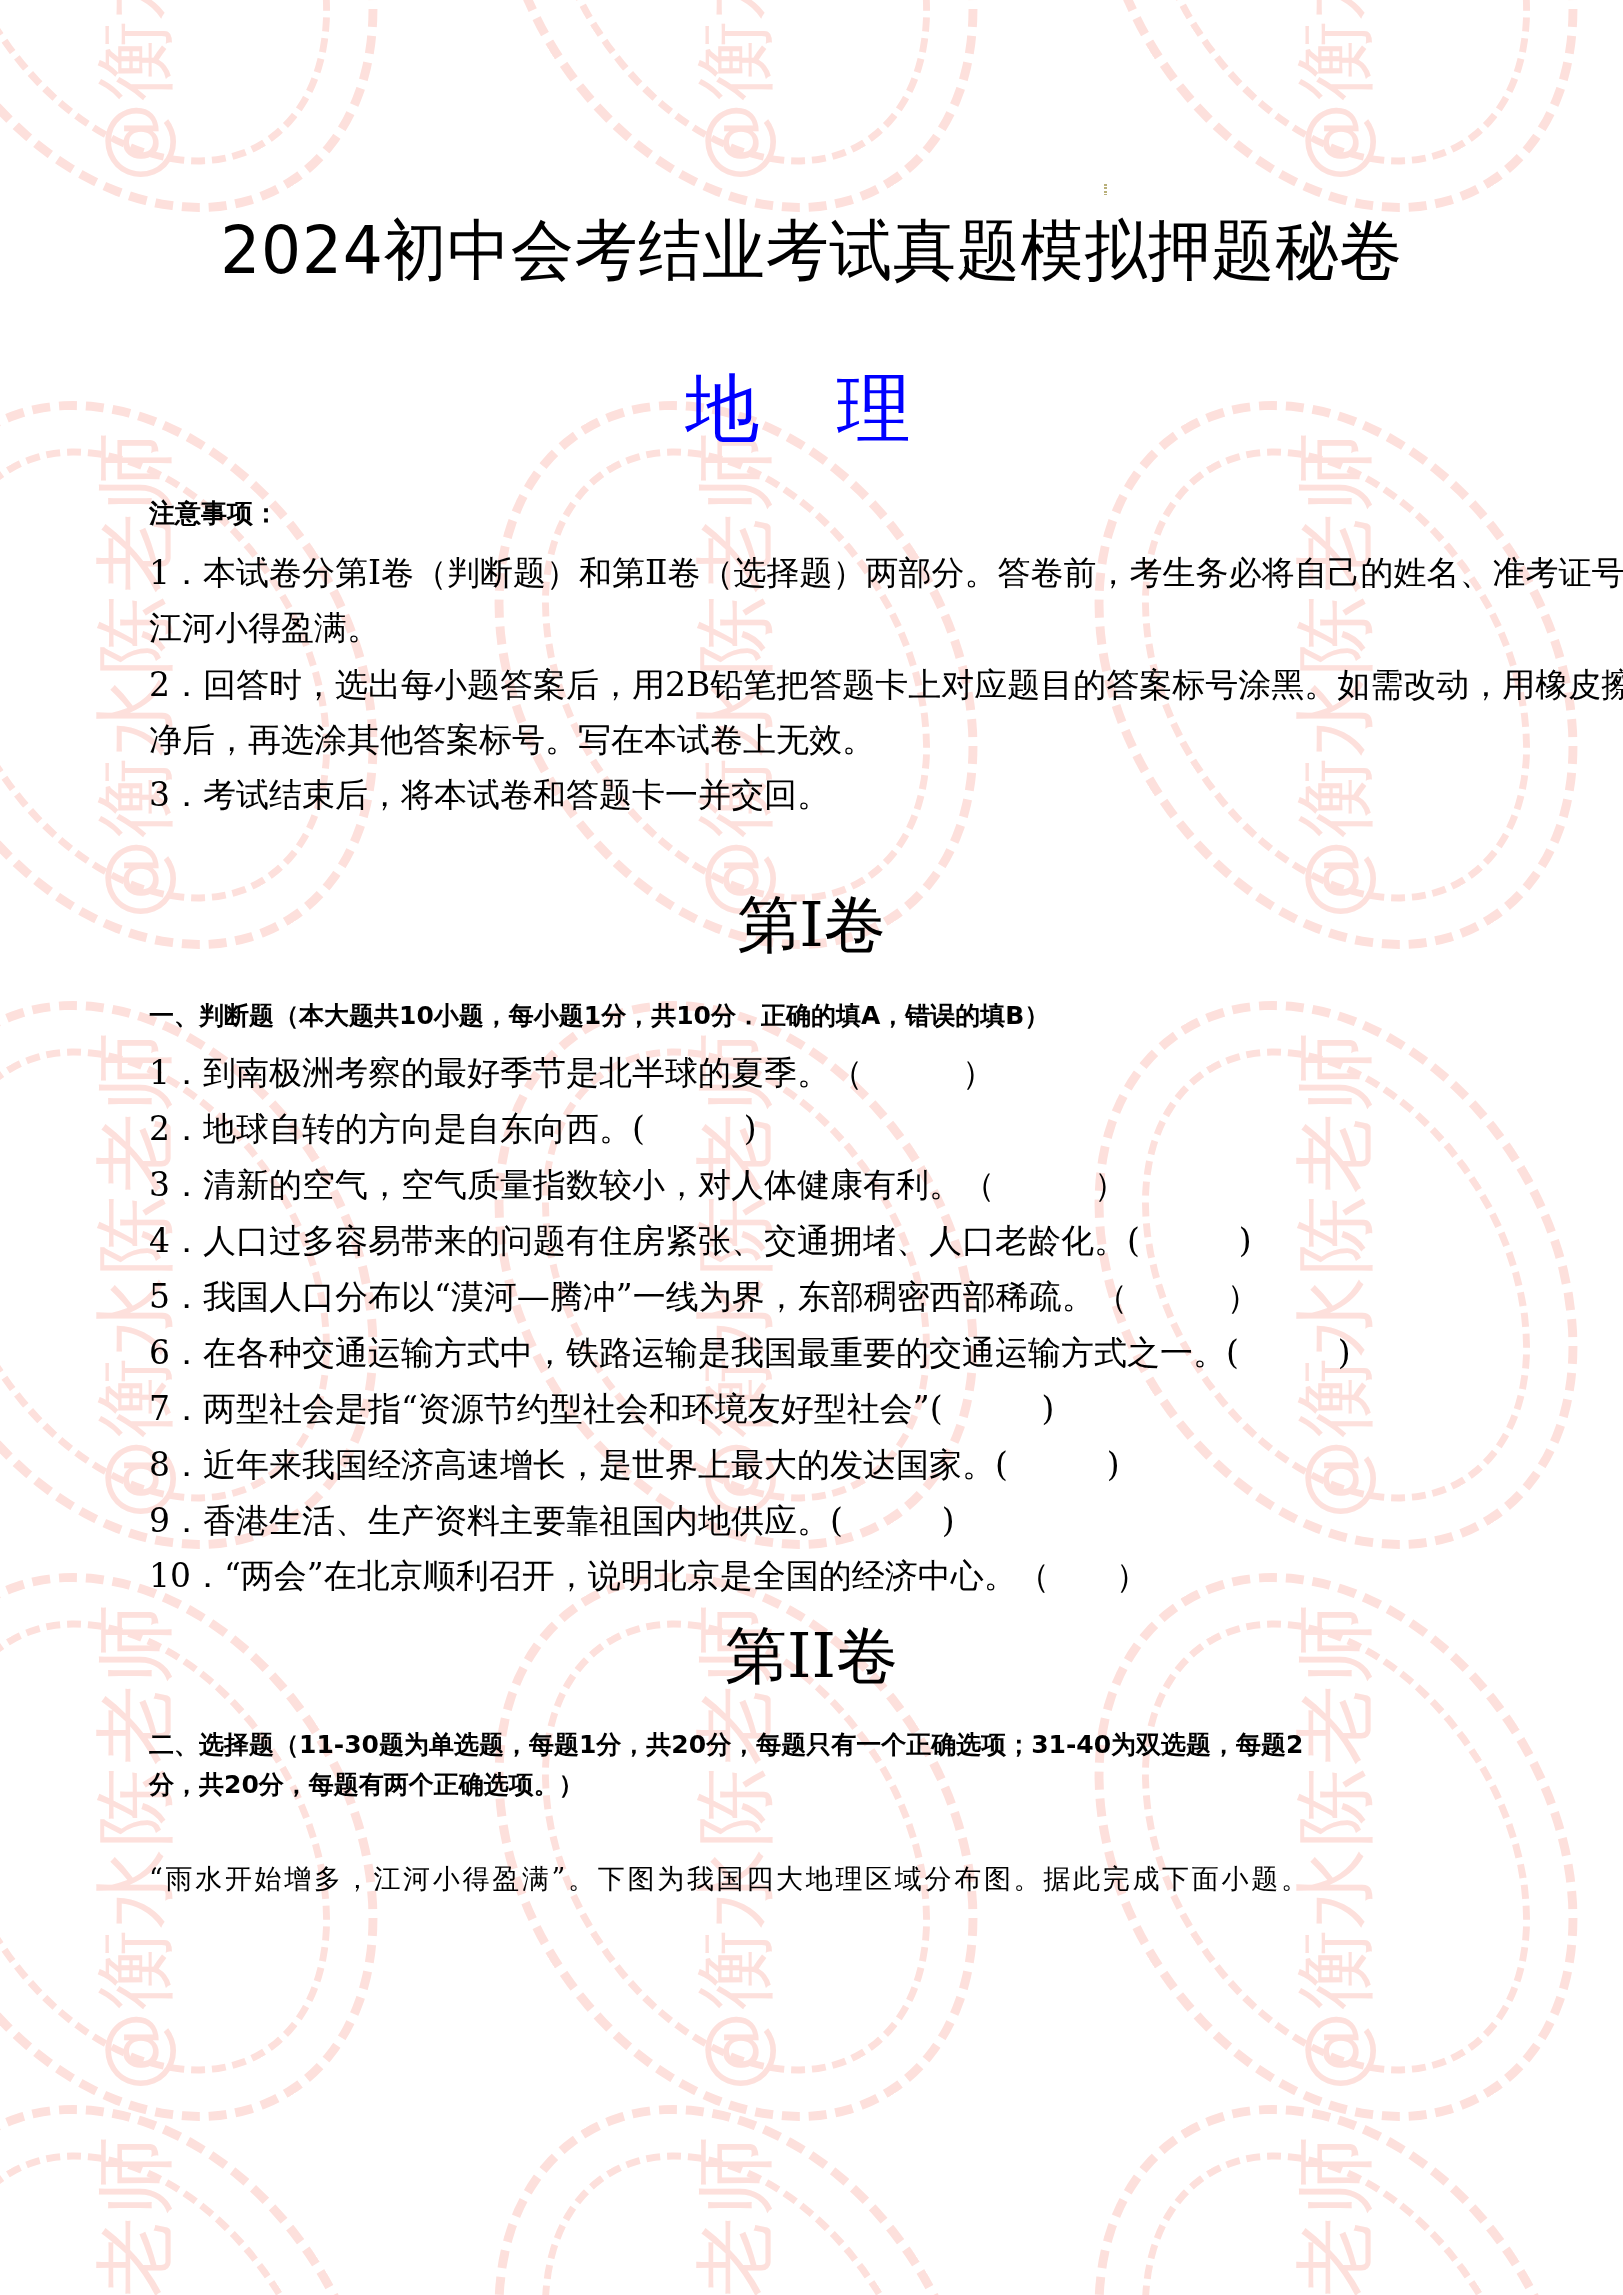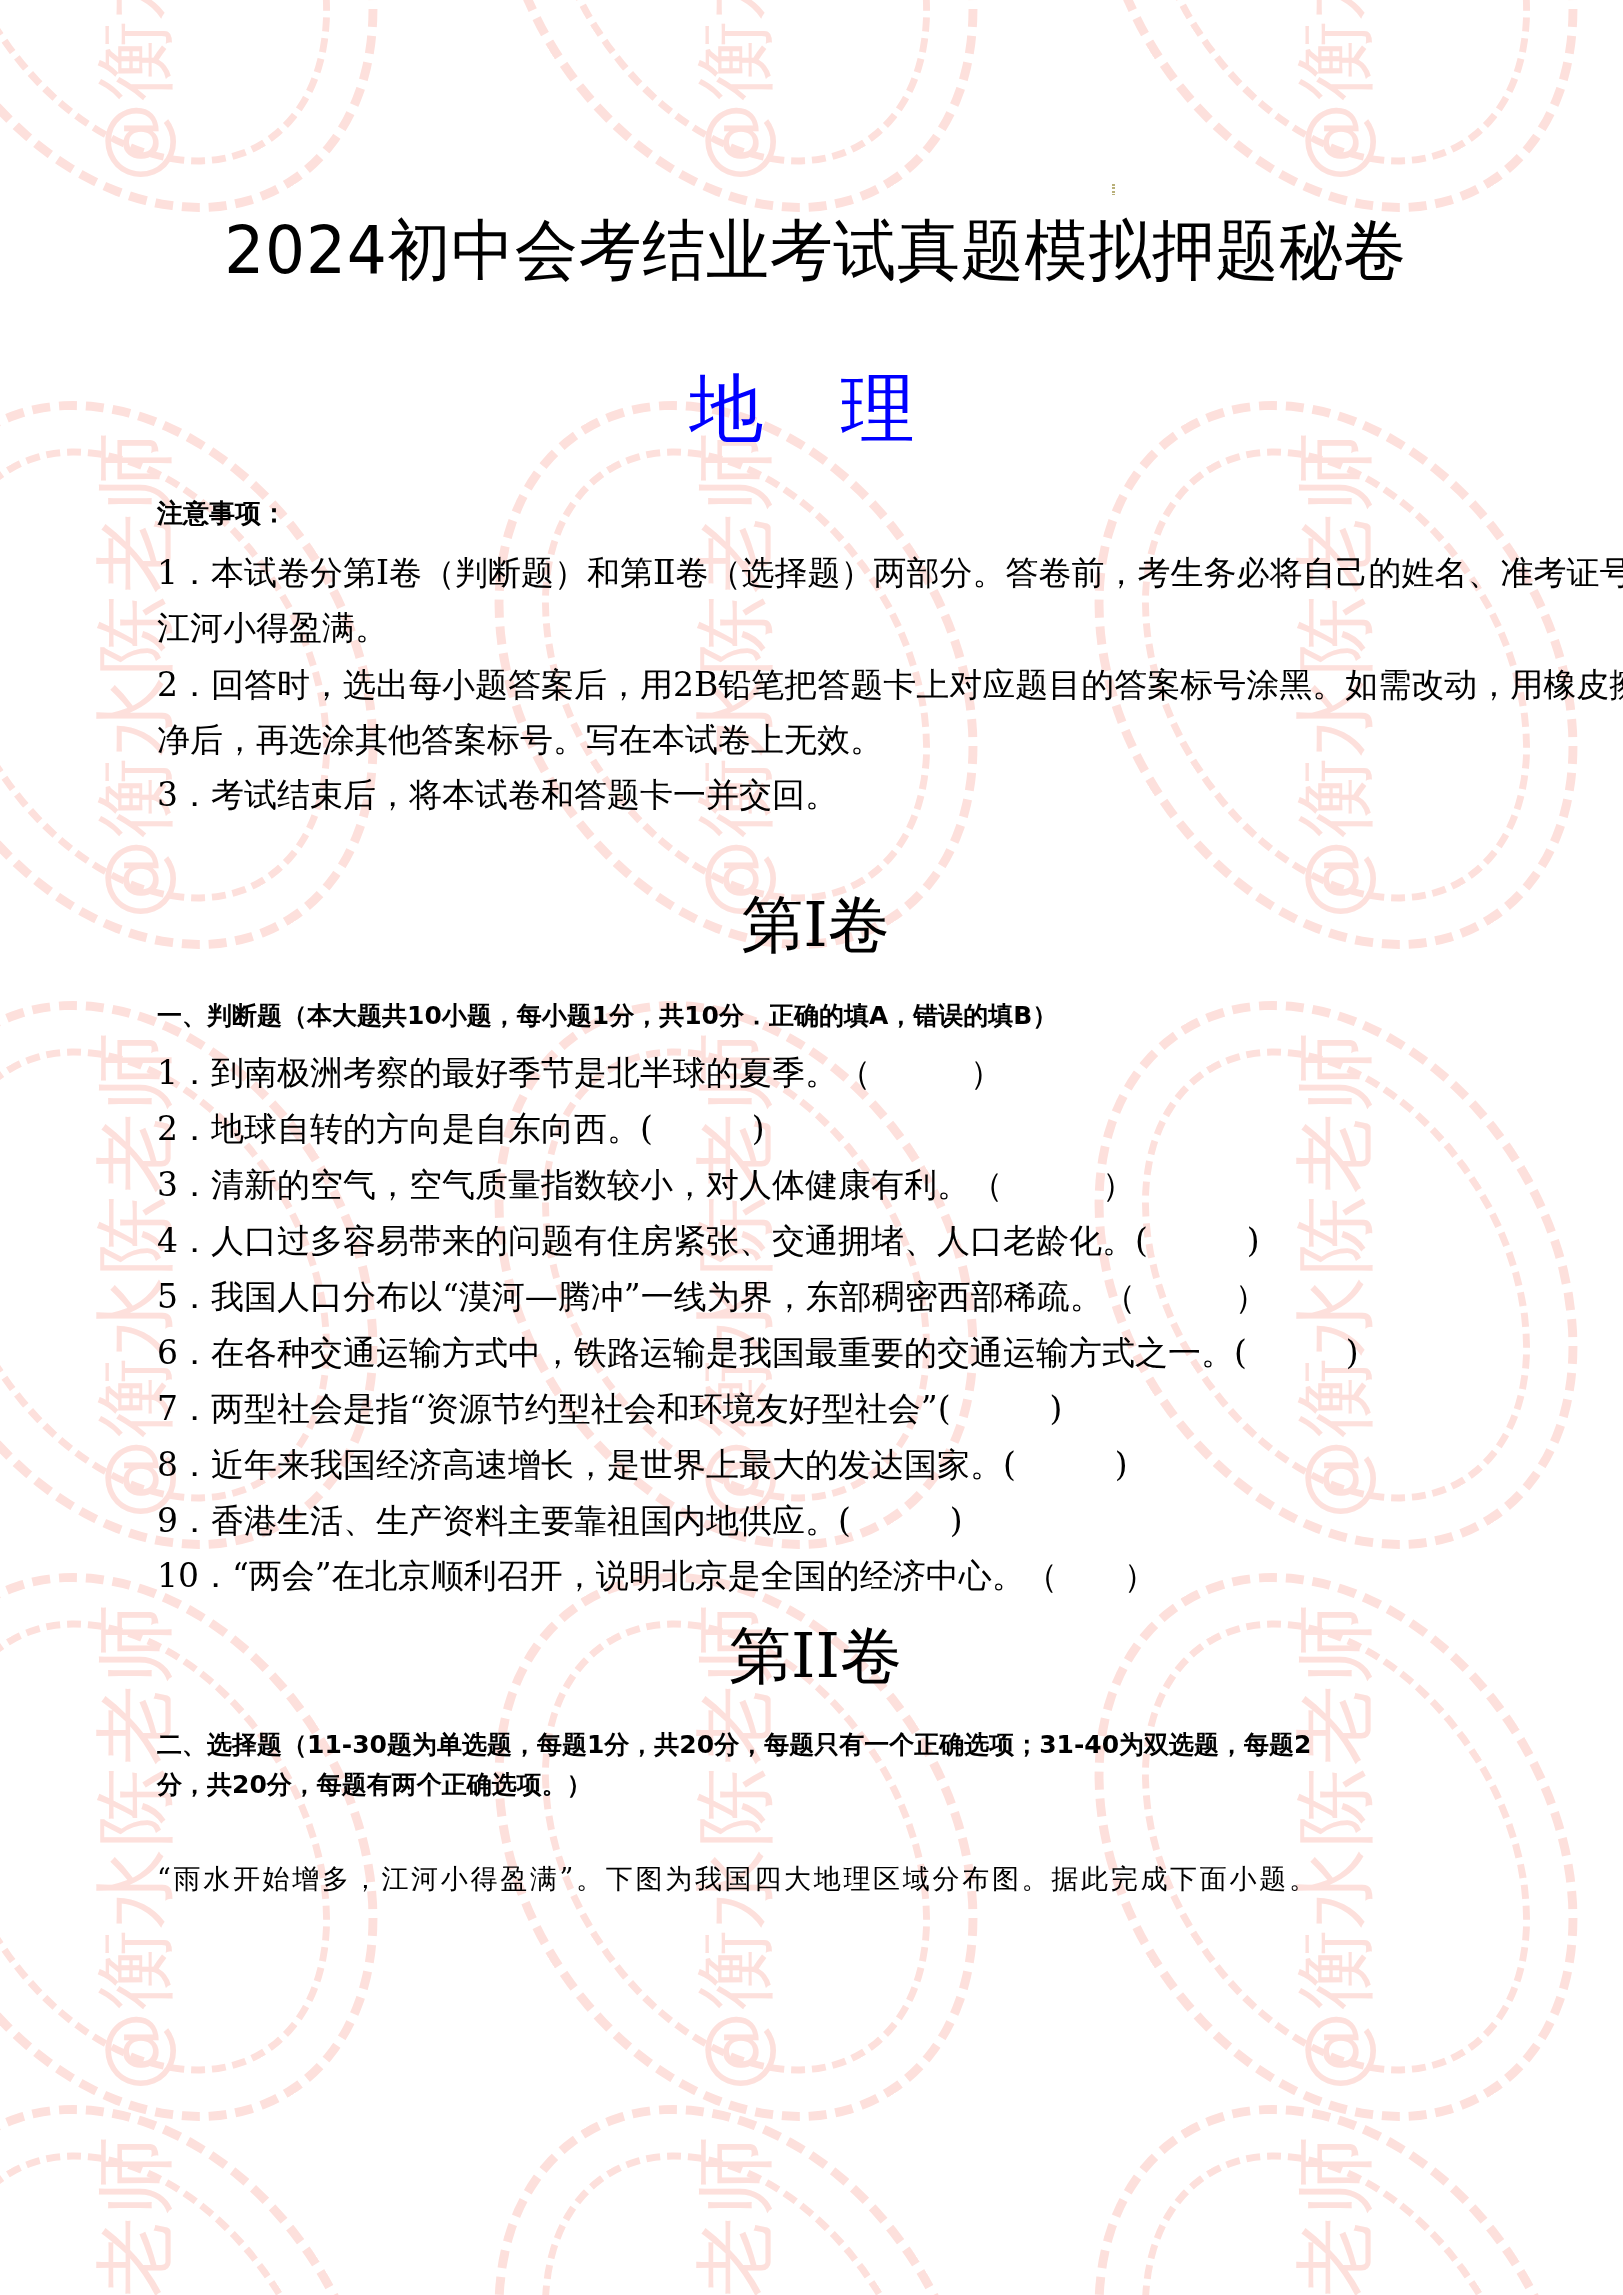--- a/index.html
+++ b/index.html
@@ -19,21 +19,21 @@
     border: 9.5px dashed #fde0dc;
   }
   .stamp .ring.outer { inset: 0; }
   .stamp .ring.inner { inset: 48px; border-width: 7.5px; }
   .stamp .wm-text {
     position: absolute; left: 50%; top: 50%;
     transform: translate(-50%, -50%) rotate(-58deg);
     font-family: "DejaVu Sans", sans-serif;
     font-size: 80px; color: #fde0dc; white-space: nowrap; letter-spacing: 1.4px;
   }
-  .page { position: absolute; inset: 0; z-index: 1; margin-left: 8px; }
+  .page { position: absolute; inset: 0; z-index: 1; }
   .abs { position: absolute; }
   .dots {
     left: 1104px; top: 184px; width: 2.7px; height: 11px;
     background: repeating-linear-gradient(to bottom, #b9b07a 0 2px, transparent 2px 3.4px);
   }
   .main-title {
     left: 0; right: 0; top: 208px; text-align: center;
     font-family: "DejaVu Sans", sans-serif; font-size: 63px; letter-spacing: 0.7px;
     transform: scaleY(1.05);
   }

